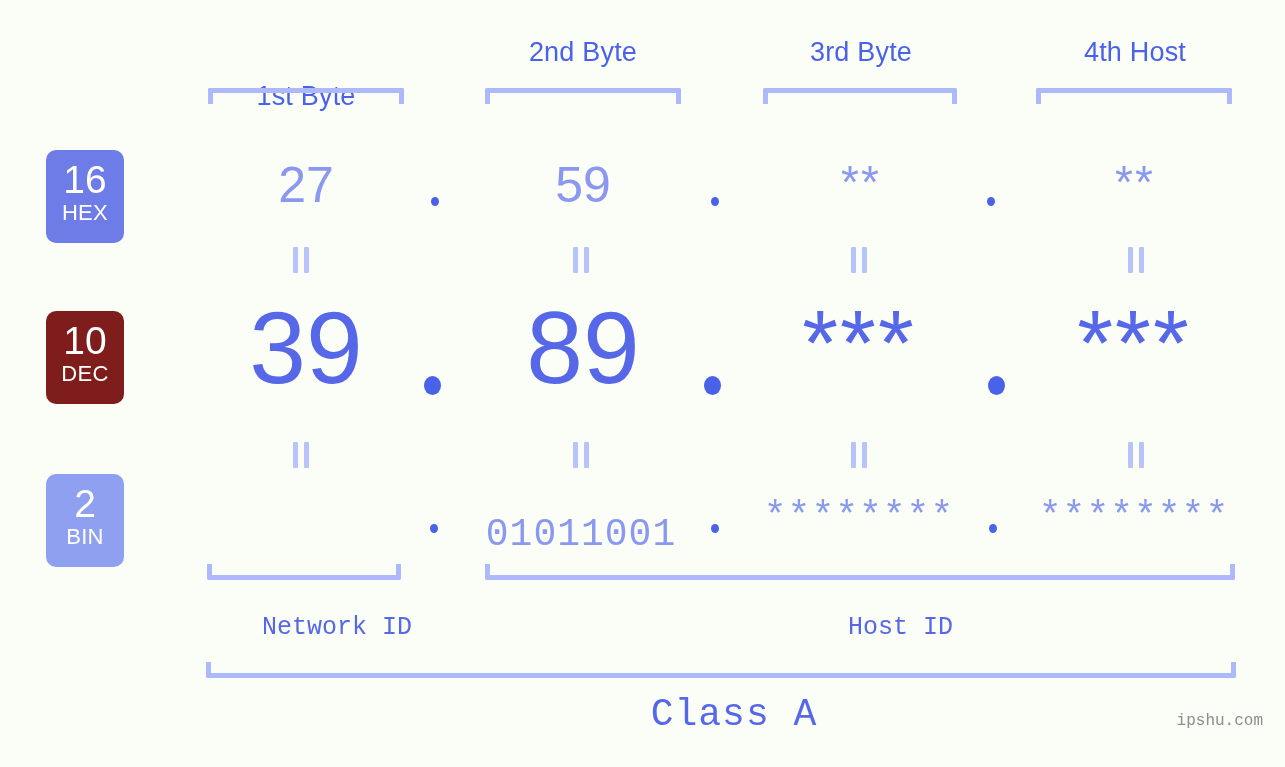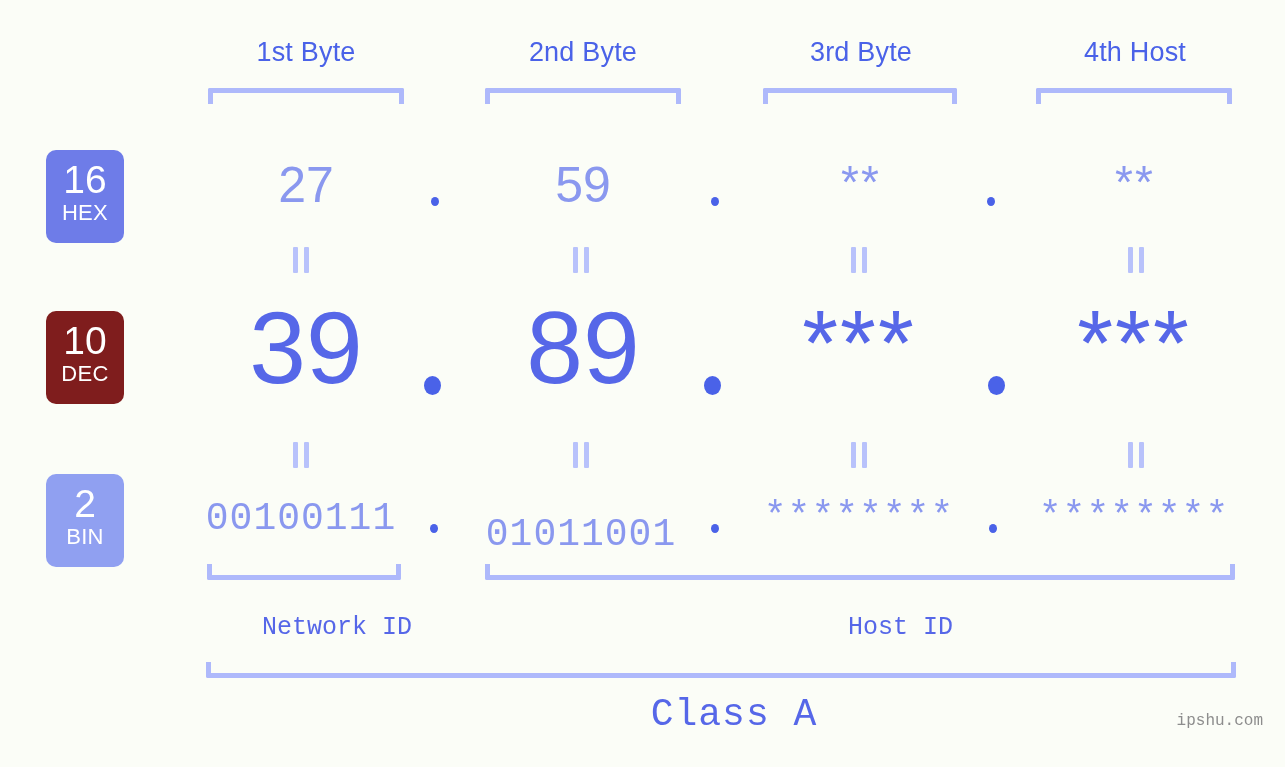--- a/index.html
+++ b/index.html
@@ -174,21 +174,21 @@
     line-height: 20px;
     color: #8d8d8d;
     font-family: "Liberation Mono", monospace;
   }
 </style>
 </head>
 <body>
 
 <div id="stage">
 
-  <div class="byte-head" style="left:206px; width:200px;">1st Byte</div>
+  <div class="byte-head" style="left:206px; width:200px;margin-top:44px;">1st Byte</div>
   <div class="byte-head" style="left:483px; width:200px;">2nd Byte</div>
   <div class="byte-head" style="left:761px; width:200px;">3rd Byte</div>
   <div class="byte-head" style="left:1035px; width:200px;">4th Host</div>
 
   <div class="bracket-down" style="left:208px; top:88px; width:196px;"></div>
   <div class="bracket-down" style="left:485px; top:88px; width:196px;"></div>
   <div class="bracket-down" style="left:763px; top:88px; width:194px;"></div>
   <div class="bracket-down" style="left:1036px; top:88px; width:196px;"></div>
 
   <div class="badge" id="badge-hex">
@@ -249,21 +249,20 @@
   <div class="eq" style="left:1126px; top:442px;">
     <span></span>
       <span></span>
   </div>
 
   <div class="badge" id="badge-bin">
     <span class="num">2</span>
     <span class="lbl">BIN</span>
   </div>
 
-  <div class="cell bin-val" style="left:201px; top:495px; width:200px;">00100111</div>
   <div class="dot bin" style="left:430px; top:524px;"></div>
   <div class="cell bin-val" style="left:481px; top:495px; width:200px;margin-top:16px;">01011001</div>
   <div class="dot bin" style="left:711px; top:524px;"></div>
   <div class="cell bin-val" style="left:759px; top:493px; width:200px;">********</div>
   <div class="dot bin" style="left:989px; top:524px;"></div>
   <div class="cell bin-val" style="left:1034px; top:493px; width:200px;">********</div>
 
   <div class="bracket-up" style="left:207px; top:564px; width:194px;"></div>
   <div class="bracket-up" style="left:485px; top:564px; width:750px;"></div>
 

